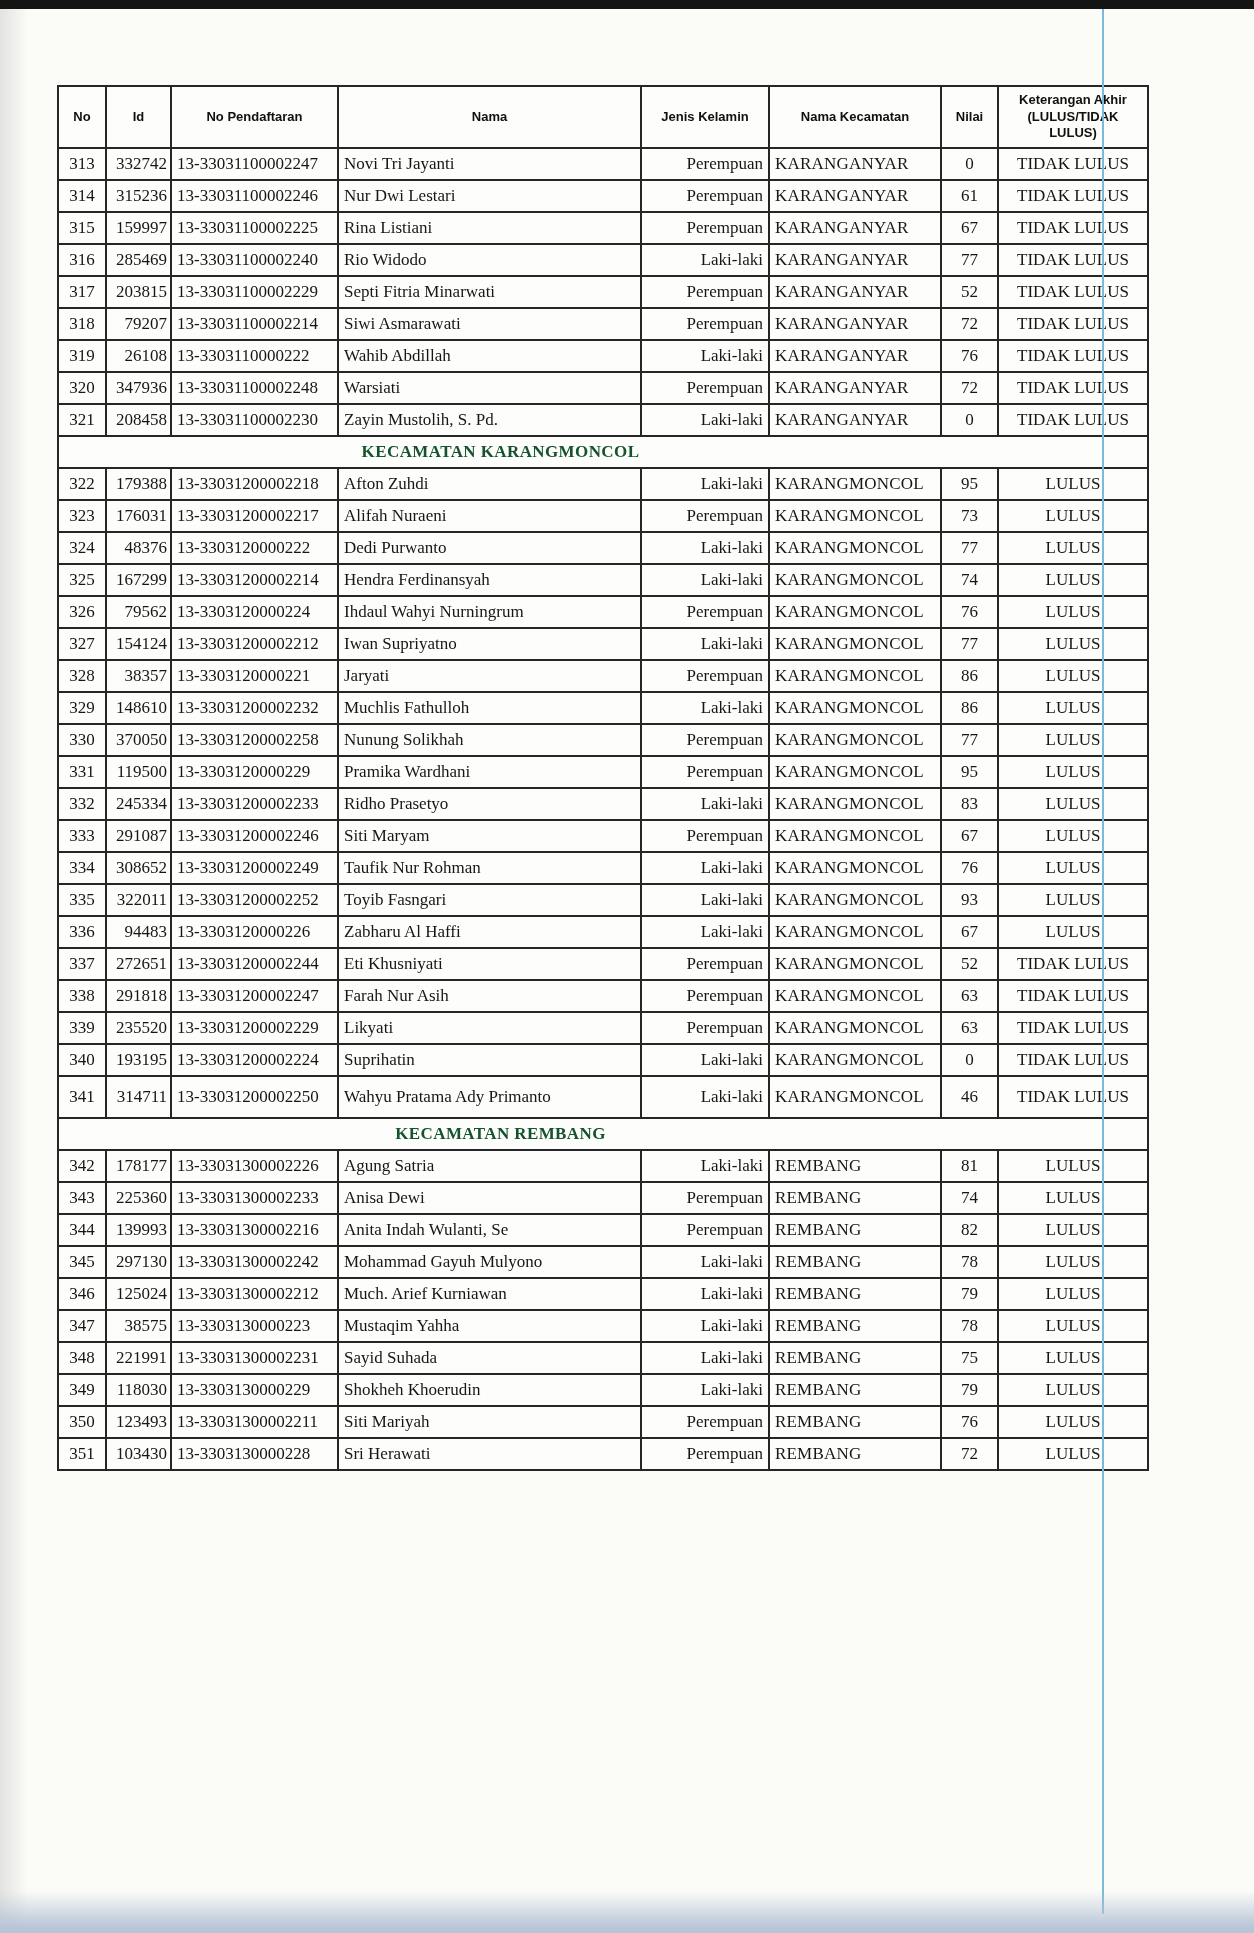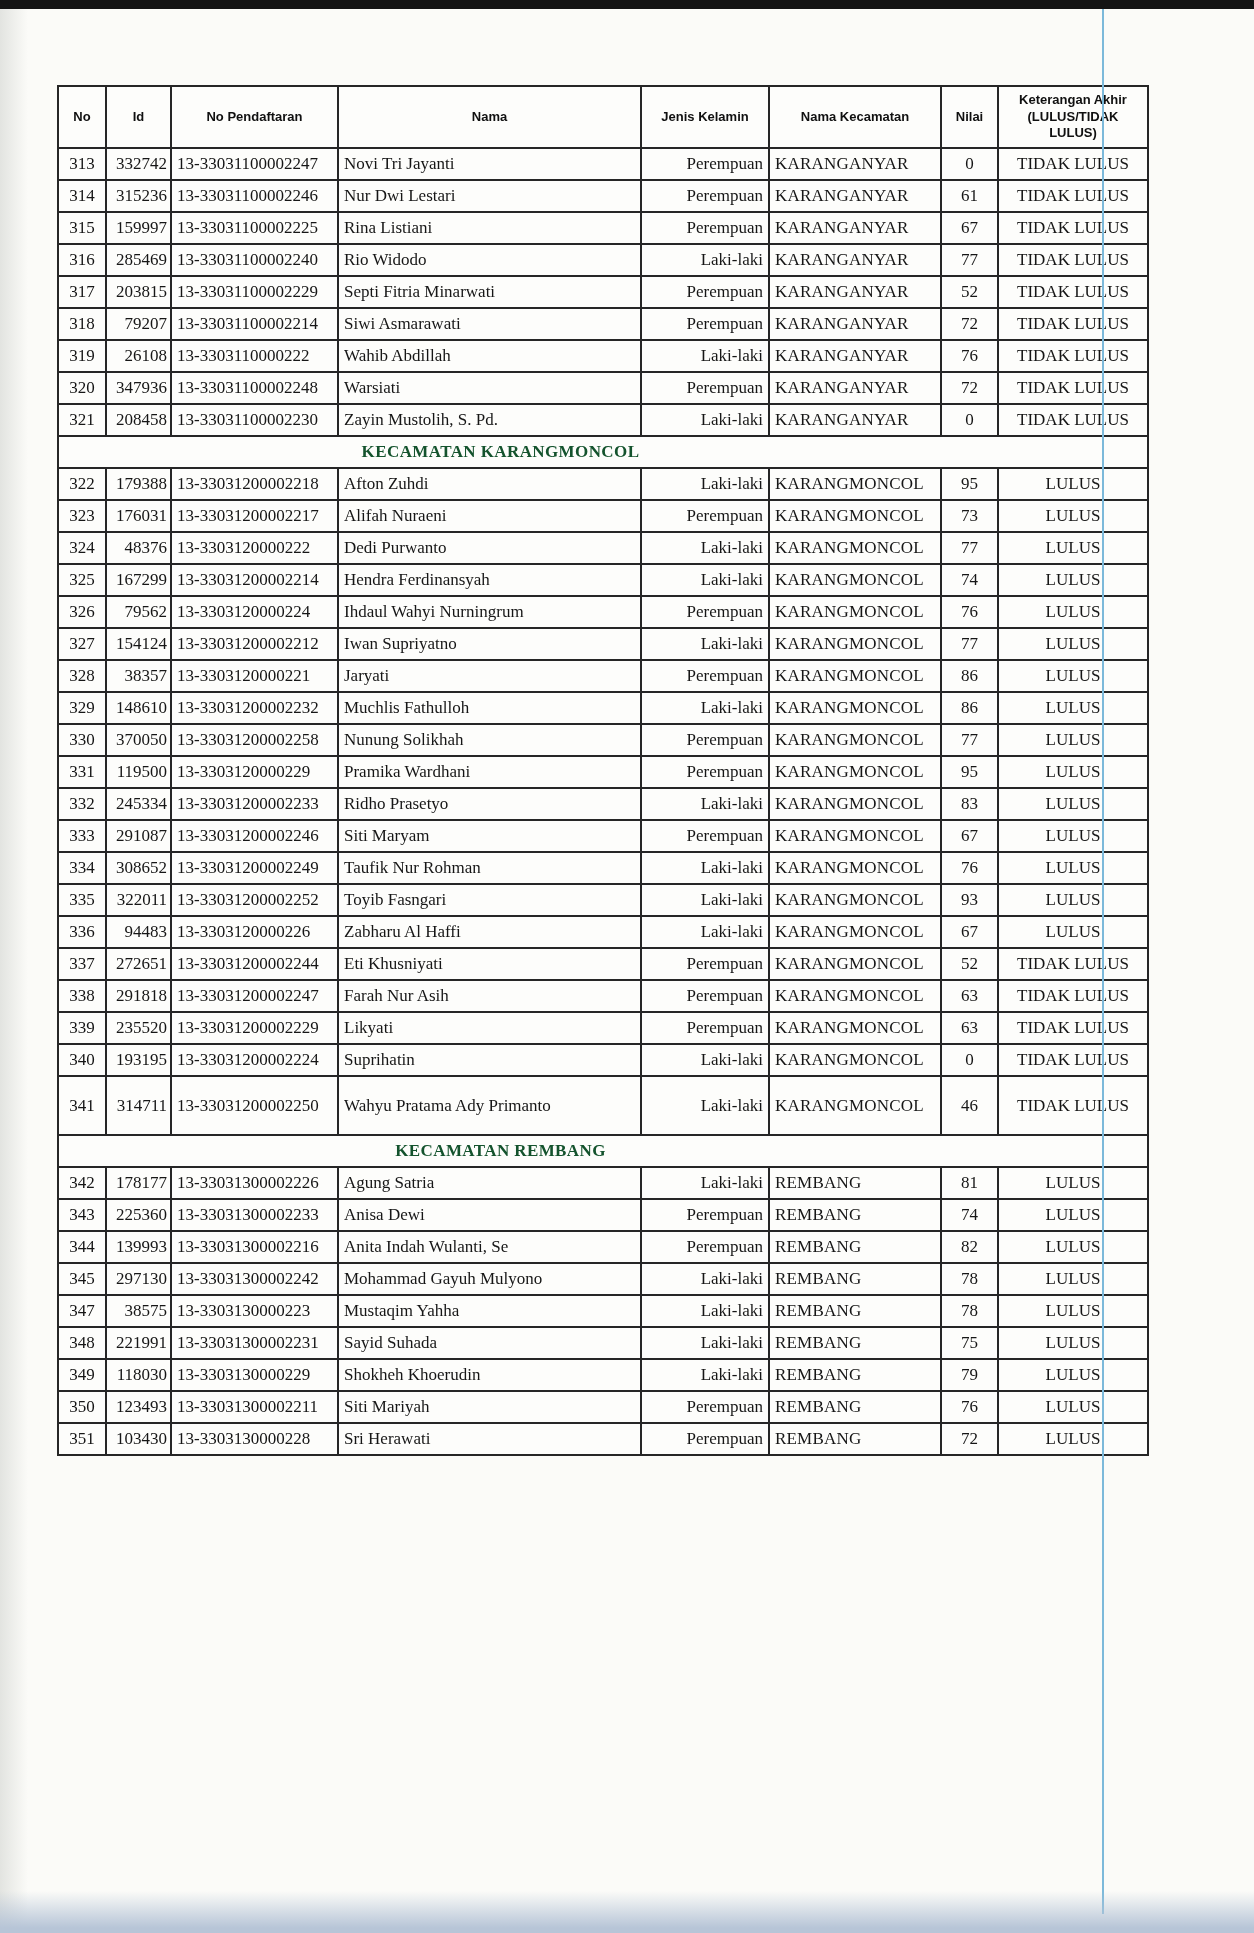--- a/index.html
+++ b/index.html
@@ -33,21 +33,21 @@
   .c-reg{text-align:left}
   .c-nama{text-align:left}
   .c-jk{text-align:right}
   .c-kec{text-align:left;letter-spacing:.2px}
   .c-nilai{text-align:center}
   .c-ket{text-align:center}
   .section-row td{
     font-weight:bold;font-size:18.5px;text-align:center;height:34px;
     padding-right:210px !important;letter-spacing:.4px;color:#14532d;
   }
-  tr[data-no="341"] td{height:59px}
+  tr[data-no="341"] td{height:42px}
 </style>
 </head>
 <body>
 
 <div class="top-band"></div>
 <div class="left-shade"></div>
 
 <table class="results">
   <colgroup>
     <col class="w-no">
@@ -401,20 +401,30 @@
       <tr class="data-row" data-no="345">
     <td class="c-no">345</td>
     <td class="c-id">297130</td>
     <td class="c-reg">13-33031300002242</td>
     <td class="c-nama">Mohammad Gayuh Mulyono</td>
     <td class="c-jk">Laki-laki</td>
     <td class="c-kec">REMBANG</td>
     <td class="c-nilai">78</td>
     <td class="c-ket">LULUS</td>
   </tr>
+      <tr class="data-row" data-no="346">
+    <td class="c-no">346</td>
+    <td class="c-id">125024</td>
+    <td class="c-reg">13-33031300002212</td>
+    <td class="c-nama">Much. Arief Kurniawan</td>
+    <td class="c-jk">Laki-laki</td>
+    <td class="c-kec">REMBANG</td>
+    <td class="c-nilai">79</td>
+    <td class="c-ket">LULUS</td>
+  </tr>
       <tr class="data-row" data-no="347">
     <td class="c-no">347</td>
     <td class="c-id">38575</td>
     <td class="c-reg">13-3303130000223</td>
     <td class="c-nama">Mustaqim Yahha</td>
     <td class="c-jk">Laki-laki</td>
     <td class="c-kec">REMBANG</td>
     <td class="c-nilai">78</td>
     <td class="c-ket">LULUS</td>
   </tr>

